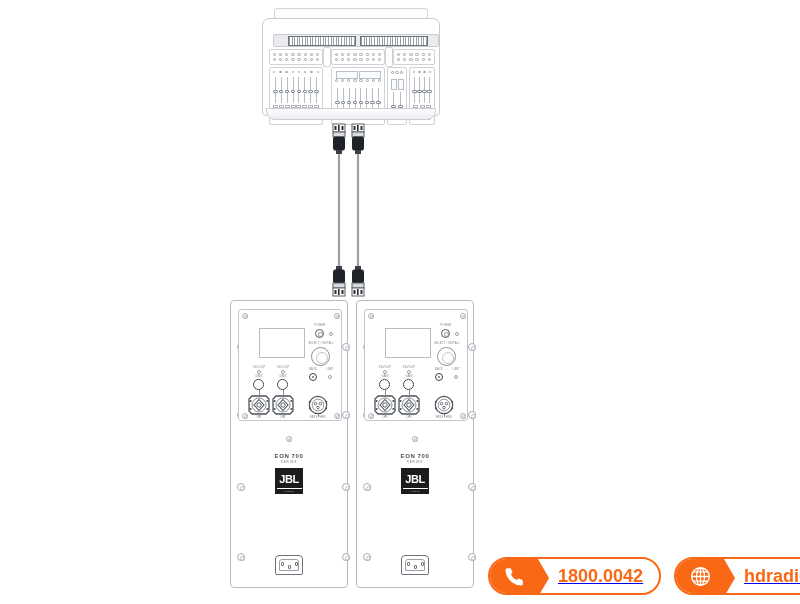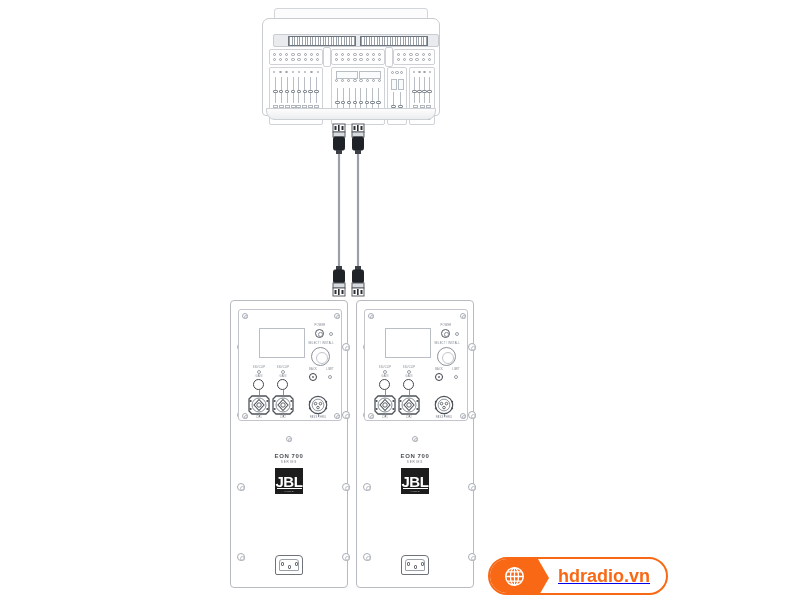--- a/index.html
+++ b/index.html
@@ -326,21 +326,21 @@
     height: 26px;
     background: #1c1c1c;
     position: relative;
   }
   .jbl-text {
     position: absolute;
     left: 0; right: 0;
     top: 5px;
     text-align: center;
     color: #fff;
-    font-size: 15px;
+    font-size: 11px;
     font-weight: bold;
     letter-spacing: -0.4px;
     font-family: "Liberation Sans", sans-serif;
   }
   .jbl-ex {
     position: absolute;
     left: 0; right: 0;
     bottom: 1.5px;
     text-align: center;
     color: #d9d9d9;
@@ -890,20 +890,28 @@
     <div class="iec">
       <div class="iec-inner"></div>
       <div class="iec-pin" style="left:5px; top:6px;"></div>
       <div class="iec-pin" style="left:19px; top:6px;"></div>
       <div class="iec-pin" style="left:12px; top:9px;"></div>
     </div>
   </div>
 
   <div class="contact-bar">
 
+    <a class="pill" href="#">
+      <span class="pill-icon">
+        <svg viewBox="0 0 24 24" xmlns="http://www.w3.org/2000/svg" aria-hidden="true">
+          <path fill="#ffffff" d="M6.6 2.5c.7 0 1.3.4 1.6 1l1.3 3c.3.6.1 1.3-.4 1.7l-1.2 1a12 12 0 0 0 6.9 6.9l1-1.2c.4-.5 1.1-.7 1.7-.4l3 1.3c.6.3 1 .9 1 1.6v3c0 1-.8 1.9-1.9 1.9C10.1 22.3 1.7 13.9 1.7 4.4c0-1 .9-1.9 1.9-1.9h3z"></path>
+        </svg>
+      </span>
+      <span class="pill-text">1800.0042</span>
+    </a>
 
     <a class="pill" href="#">
       <span class="pill-icon">
         <svg viewBox="0 0 24 24" xmlns="http://www.w3.org/2000/svg" aria-hidden="true">
           <circle cx="12" cy="12" r="10" fill="none" stroke="#ffffff" stroke-width="1.7"></circle>
           <ellipse cx="12" cy="12" rx="4.6" ry="10" fill="none" stroke="#ffffff" stroke-width="1.5"></ellipse>
           <line x1="2" y1="12" x2="22" y2="12" stroke="#ffffff" stroke-width="1.5"></line>
           <line x1="3.6" y1="6.6" x2="20.4" y2="6.6" stroke="#ffffff" stroke-width="1.4"></line>
           <line x1="3.6" y1="17.4" x2="20.4" y2="17.4" stroke="#ffffff" stroke-width="1.4"></line>
           <line x1="12" y1="2" x2="12" y2="22" stroke="#ffffff" stroke-width="1.4"></line>

